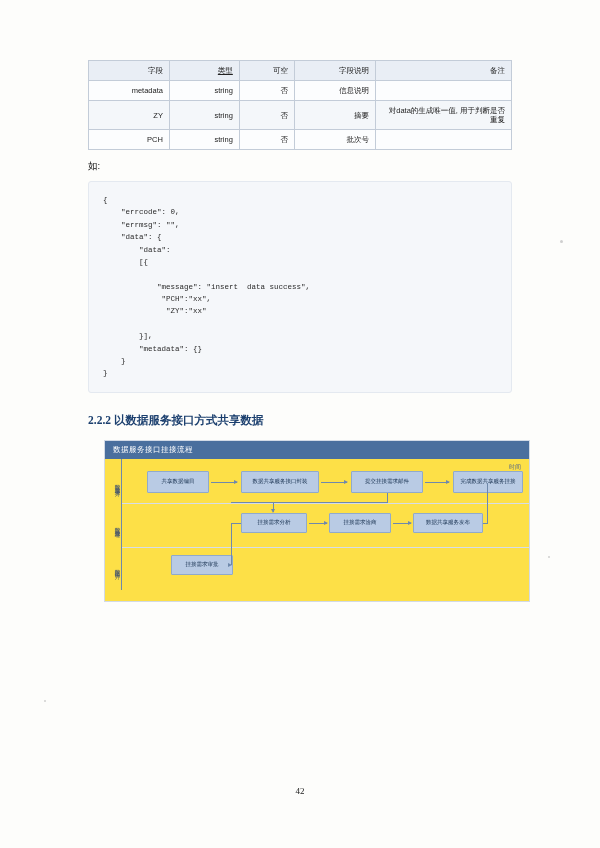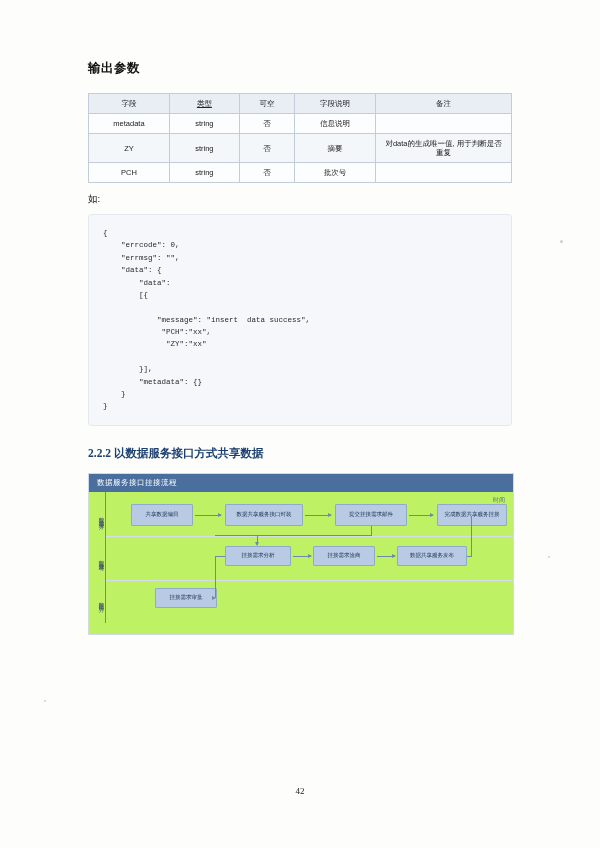--- a/index.html
+++ b/index.html
@@ -38,21 +38,21 @@
   }
   table.params {
     border-collapse: collapse;
     width: 100%;
     font-size: 7.5px;
     table-layout: fixed;
   }
   table.params th, table.params td {
     border: 1px solid #c3ccd8;
     padding: 5px 6px;
-    text-align: center;
+    text-align: right;
     vertical-align: middle;
     color: #222;
     font-weight: normal;
     line-height: 1.2;
   }
   table.params thead th {
     background: #e9eef5;
     font-weight: normal;
   }
   table.params tbody tr:nth-child(even) td {
@@ -97,23 +97,23 @@
     line-height: 1.95;
     text-align: justify;
     text-indent: 2em;
     margin: 0 0 12px 0;
     color: #121212;
     font-family: "Liberation Serif", serif;
   }
   
   .figure {
     width: 100%;
-    background: #bef264;
+    background: #fde047;
     border: 1px solid #d2dae6;
-    margin: 6px 0 14px 0;
+    margin: 6px 0 14px 16px;
     position: relative;
     height: 160px;
     overflow: hidden;
   }
   .fig-header {
     background: #4a6f9e;
     color: #fff;
     font-size: 7.5px;
     padding: 4px 8px;
     letter-spacing: 0.5px;
@@ -214,21 +214,20 @@
 <body>
 
 <div class="page">
 
   <div class="speck" style="left:560px;top:240px;width:3px;height:3px;"></div>
   <div class="speck" style="left:548px;top:556px;width:2px;height:2px;"></div>
   <div class="speck" style="left:44px;top:700px;width:2px;height:2px;"></div>
 
   <div class="page-inner">
 
-    <h2 class="section-title">输出参数</h2>
 
 
     <table class="params">
       <thead>
         <tr>
           <th class="col-1">字段</th>
           <th class="col-2">类型</th>
           <th class="col-3">可空</th>
           <th class="col-4">字段说明</th>
           <th class="col-5">备注</th>

